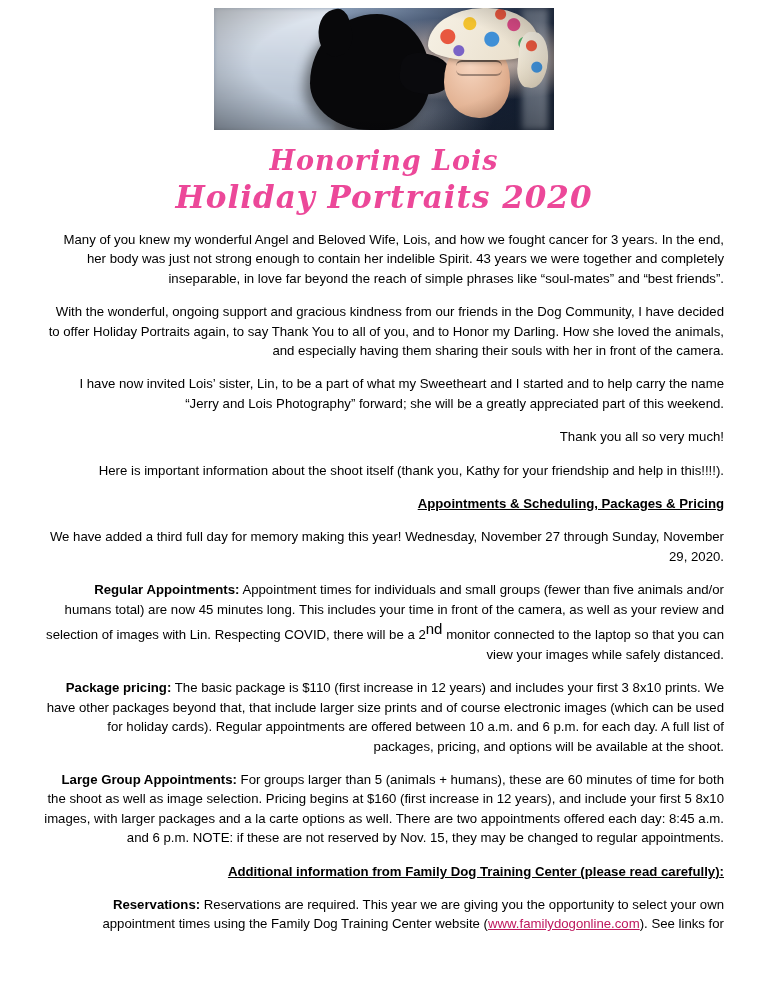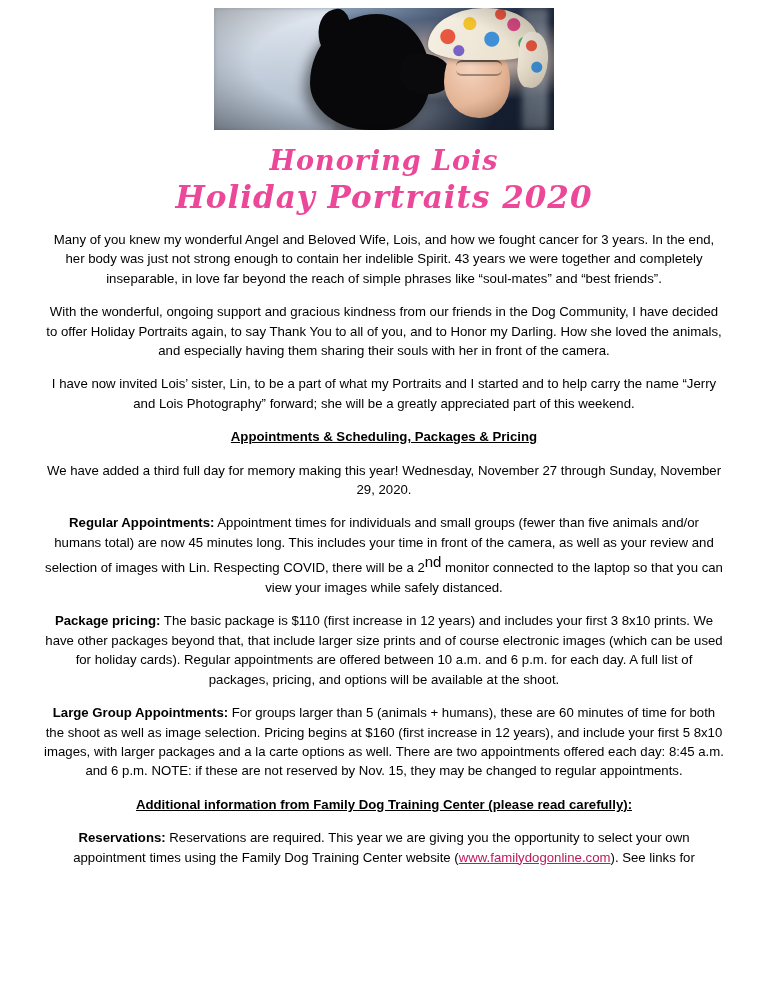--- a/index.html
+++ b/index.html
@@ -143,21 +143,21 @@
     color: #ec4899;
     letter-spacing: 1px;
   }
   .title-line.l1 { font-size: 27px; line-height: 34px; }
   .title-line.l2 { font-size: 31px; line-height: 38px; }
 
   
   .body-text { font-size: 13.2px; line-height: 19.4px; }
   p.para {
     margin: 0 0 14px 0;
-    text-align: center;
+    text-align: right;
   }
   .b { font-weight: 700; }
   .u-head {
     font-weight: 700;
     text-decoration: underline;
     display: inline-block;
   }
   .link {
     color: #be185d;
     text-decoration: underline;
@@ -186,21 +186,23 @@
 
   <div class="title-block">
     <div class="title-line l1">Honoring Lois</div>
     <div class="title-line l2">Holiday Portraits 2020</div>
   </div>
 
   <div class="body-text">
 
     <p class="para">Many of you knew my wonderful Angel and Beloved Wife, Lois, and how we fought cancer for 3 years.  In the end, her body was just not strong enough to contain her indelible Spirit.  43 years we were together and completely inseparable, in love far beyond the reach of simple phrases like “soul-mates” and “best friends”.</p>
     <p class="para">With the wonderful, ongoing support and gracious kindness from our friends in the Dog Community, I have decided to offer Holiday Portraits again, to say Thank You to all of you, and to Honor my Darling.  How she loved the animals, and especially having them sharing their souls with her in front of the camera.</p>
-    <p class="para">I have now invited Lois’ sister, Lin, to be a part of what my Portraits and I started and to help carry the name “Jerry and Lois Photography” forward;  she will be a greatly appreciated part of this weekend.</p>
+    <p class="para">I have now invited Lois’ sister, Lin, to be a part of what my Sweetheart and I started and to help carry the name “Jerry and Lois Photography” forward;  she will be a greatly appreciated part of this weekend.</p>
+    <p class="para">Thank you all so very much!</p>
+    <p class="para">Here is important information about the shoot itself (thank you, Kathy for your friendship and help in this!!!!).</p>
 
     <p class="para">
       <span class="u-head">Appointments &amp; Scheduling, Packages &amp; Pricing</span>
     </p>
 
     <p class="para">We have added a third full day for memory making this year!  Wednesday, November 27 through Sunday, November 29, 2020.</p>
 
     <p class="para">
       <span class="b">Regular Appointments:</span><span>  Appointment times for individuals and small groups (fewer than five animals and/or humans total) are now 45 minutes long.  This includes your time in front of the camera, as well as your review and selection of images with Lin.  Respecting COVID, there will be a 2</span><sup>nd</sup><span> monitor connected to the laptop so that you can view your images while safely distanced.</span>
     </p>

